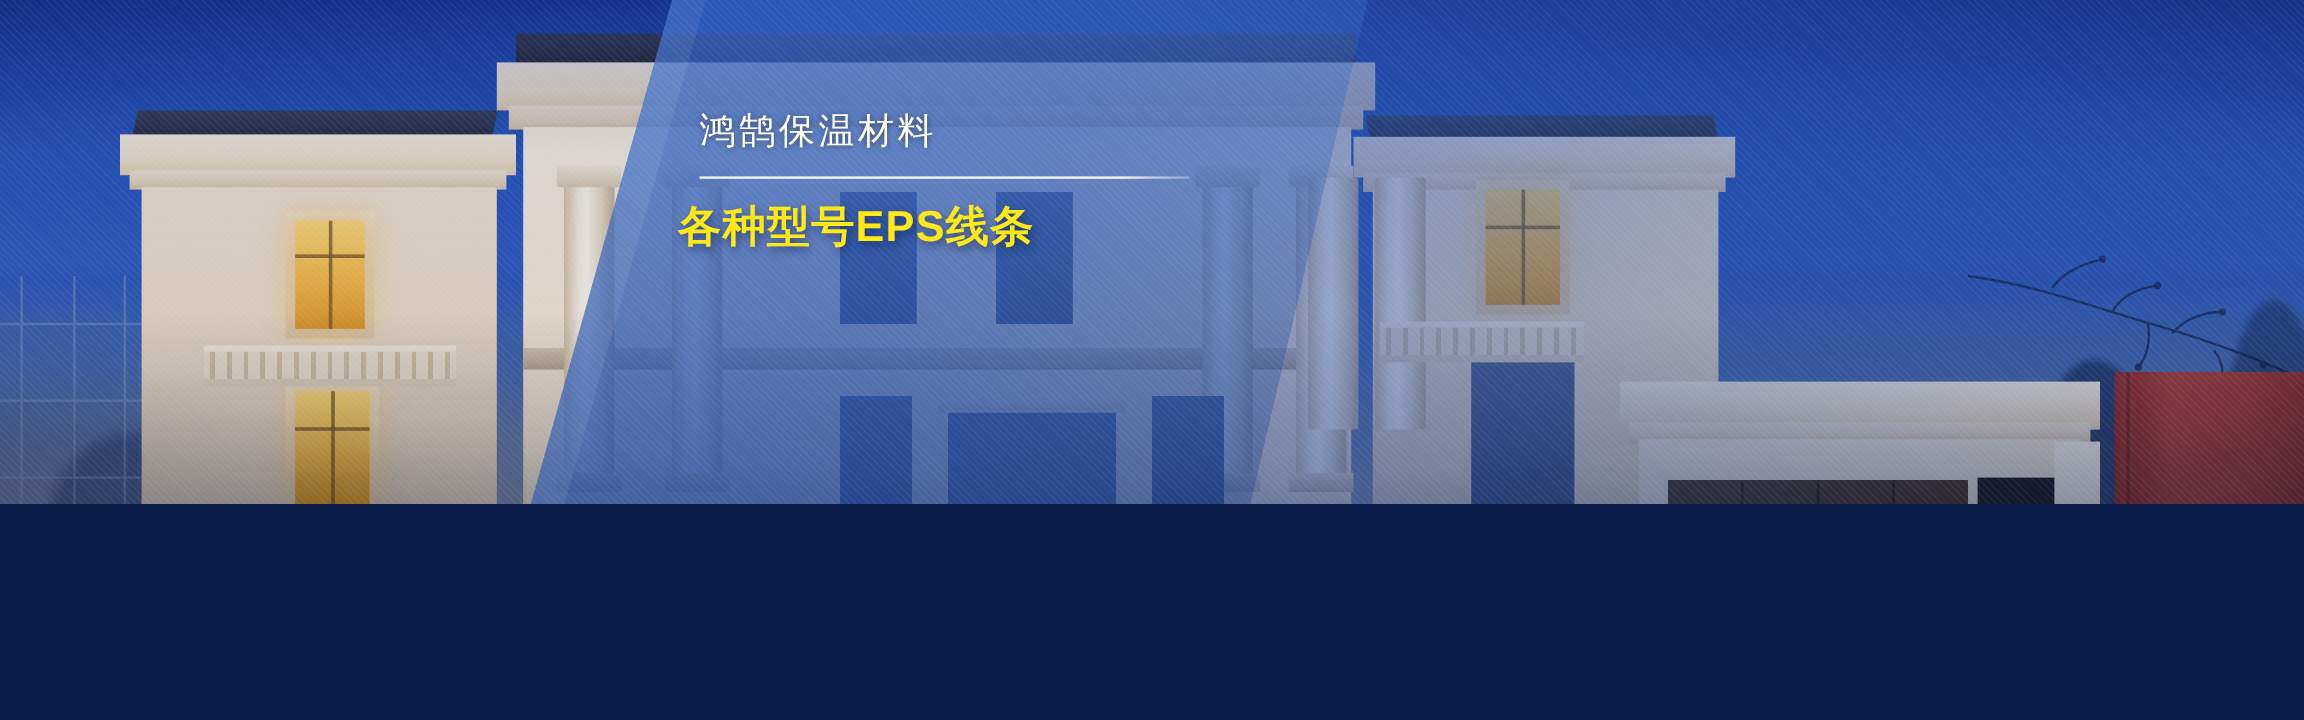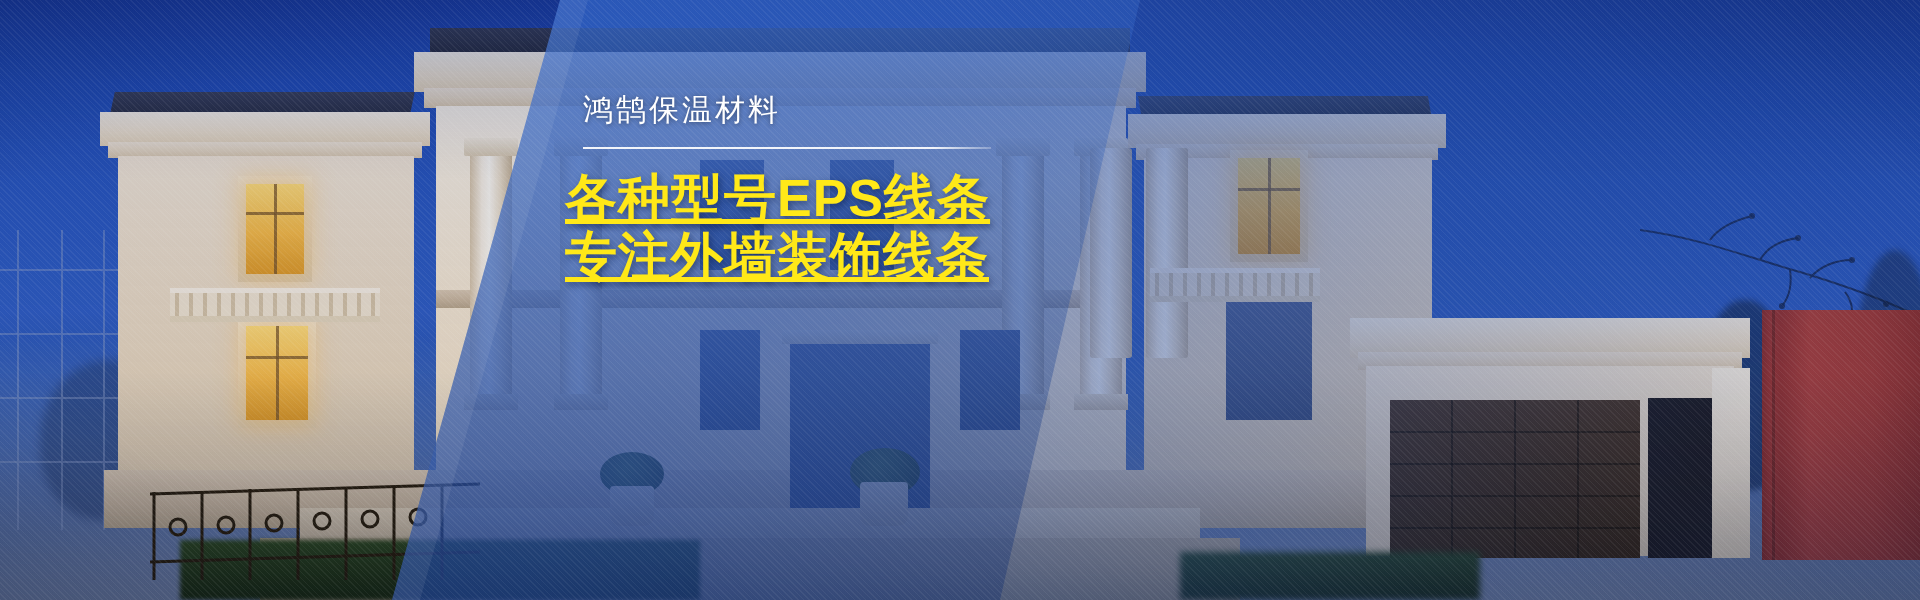--- a/index.html
+++ b/index.html
@@ -1,20 +1,20 @@
 <!DOCTYPE html>
 <html><head>
 <meta charset="utf-8">
 <style>
   html,body{margin:0;padding:0;background:#0b1e4a;}
   *{box-sizing:border-box;}
 
   .banner{
     position:relative;
-    width:1920px;height:600px;
+    width:1920px;height:420px;
     overflow:hidden;
     font-family:"Liberation Sans","DejaVu Sans",sans-serif;
     background:#15803d;
   }
 
   
   .sky{
     position:absolute;inset:0;
     background:
       radial-gradient(120% 90% at 50% 118%, rgba(255,228,180,.50) 0%, rgba(255,200,140,.18) 26%, rgba(30,60,140,0) 52%),
@@ -143,24 +143,23 @@
 
   .brand{
     font-size:30px;letter-spacing:3px;color:#ffffff;font-weight:400;
     text-shadow:0 1px 5px rgba(0,0,0,.45);
     margin:0 0 22px 18px;line-height:1;
   }
   .rule{height:2px;width:408px;margin:0 0 20px 18px;
     background:linear-gradient(90deg,rgba(255,255,255,.92) 0%,rgba(255,255,255,.92) 86%,rgba(255,255,255,.25) 100%);}
 
   .headline{
-    font-size:52px;font-weight:bold;color:#ffe818;line-height:1.12;
+    font-size:36px;font-weight:bold;color:#ffe818;line-height:1.12;
     letter-spacing:1px;margin:0;
     text-shadow:2px 3px 7px rgba(10,25,70,.55);
-    text-decoration:underline;
   }
   .headline .ln{display:block;white-space:nowrap;}
 
   .tagline{
     margin:30px 0 0 22px;
     font-size:27px;color:#ffffff;letter-spacing:4px;font-weight:400;
     text-shadow:0 1px 6px rgba(0,0,0,.45);
     white-space:nowrap;
   }
 </style>
@@ -351,17 +350,16 @@
       <polygon points="560,0 588,0 420,600 392,600" fill="#ffffff" opacity=".07"></polygon>
     </svg>
     <div class="texture"></div>
   </div>
 
   <div class="content">
     <div class="brand">鸿鹄保温材料</div>
     <div class="rule"></div>
     <div class="headline">
       <span class="ln">各种型号EPS线条</span>
-      <span class="ln">专注外墙装饰线条</span>
     </div>
   </div>
 
 </div>
 
 </body></html>

